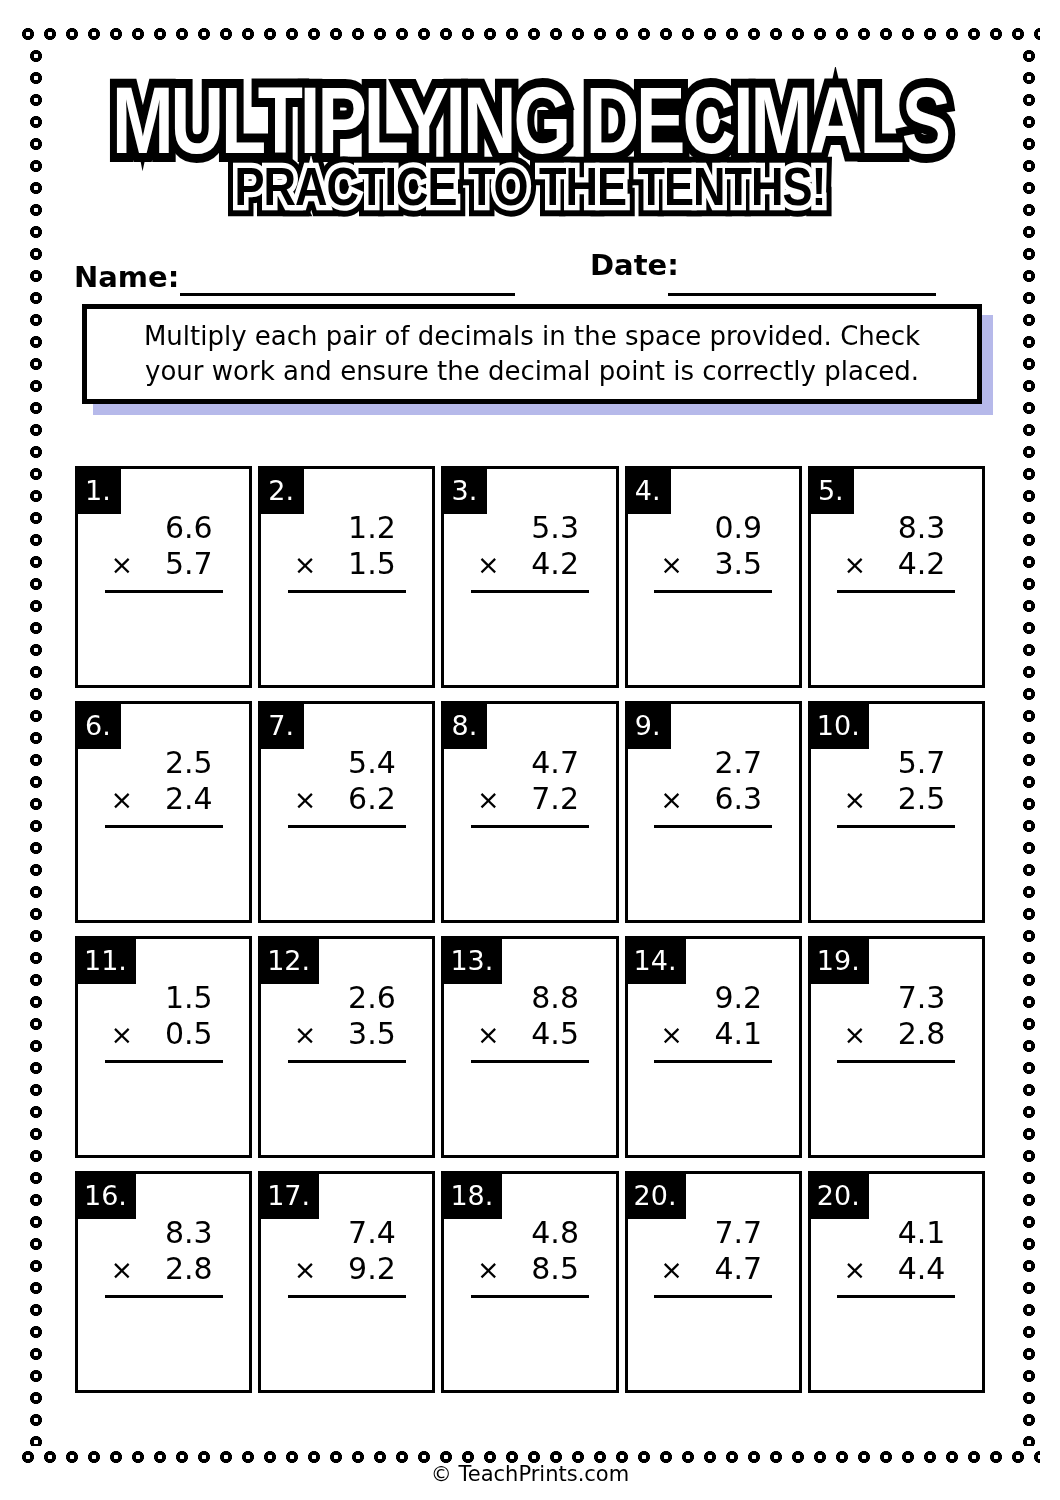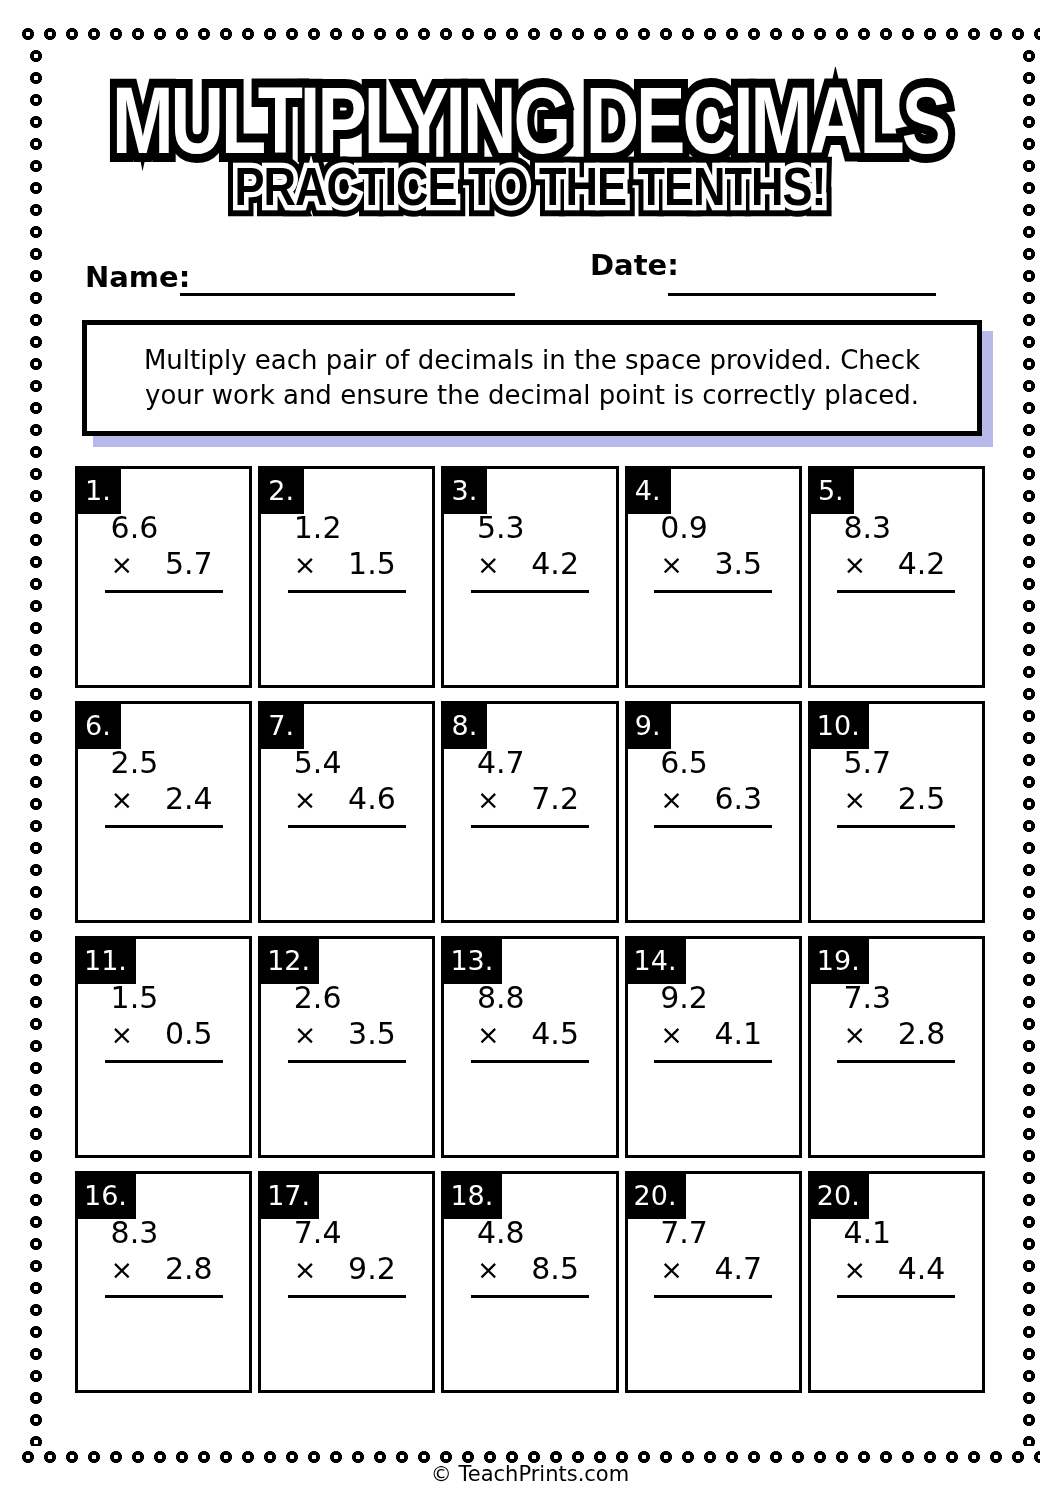--- a/index.html
+++ b/index.html
@@ -43,53 +43,53 @@
     content:attr(data-text); position:absolute; left:0; top:0; z-index:-2;
     color:#000; -webkit-text-stroke:19px #000000; white-space:nowrap;
   }
   .subtitle::after {
     content:attr(data-text); position:absolute; left:0; top:0; z-index:-1;
     color:#fff; -webkit-text-stroke:9px #ffffff; white-space:nowrap;
   }
 
   
   .field-label { position:absolute; font-size:29px; font-weight:bold; }
-  .name-label { left:85px; top:260px;text-align:center; }
+  .name-label { left:74px; top:260px;text-align:center; }
   .date-label { left:590px; top:248px; }
   .blank-line { position:absolute; border-bottom:3px solid #000; height:1px; }
   .name-line { left:180px; top:292px; width:335px; }
   .date-line { left:668px; top:292px; width:268px; }
 
   
   .instructions {
-    position:absolute; left:82px; top:320px; width:900px; box-sizing:border-box;
+    position:absolute; left:82px; top:304px; width:900px; box-sizing:border-box;
     border:5px solid #000000; background:#ffffff;
     box-shadow:11px 11px 0 0 #b6b9ea;
-    padding:18px 26px; text-align:center;
+    padding:10px 26px; text-align:center;
     font-size:26px; line-height:1.35;
   }
 
   
   .grid {
     position:absolute; left:75px; top:466px; width:910px;
     display:grid; grid-template-columns:repeat(5,1fr);
     column-gap:6px; row-gap:13px;
   }
   .problem-box {
     position:relative; height:222px; box-sizing:border-box;
     border:3px solid #000000; background:#ffffff;
   }
   .badge {
     position:absolute; top:-3px; left:-3px; background:#000000; color:#ffffff;
     min-width:46px; height:48px; padding:0 9px; box-sizing:border-box;
     display:flex; align-items:center; justify-content:center;
     font-size:27px;
   }
   .work { margin:42px auto 0; width:106px; font-size:30px; line-height:1.15; }
-  .operand-top { text-align:left; padding-right:4px; }
+  .operand-top { text-align:right; padding-right:4px; }
   .bottom-row { display:flex; justify-content:space-between; align-items:flex-end; margin-top:1px; }
   .times { font-size:27px; padding-bottom:1px; }
   .operand-bottom { text-align:right; padding-right:4px; }
   .answer-line { border-top:3px solid #000000; margin:9px -6px 0 -6px; }
   .answer-space { position:absolute; left:5px; right:5px; top:140px; bottom:5px; }
 
   
   .footer { position:absolute; left:0; right:0; top:1462px; text-align:center; font-size:21px; }
 </style>
 </head>
@@ -210,21 +210,21 @@
   </div>
 
   <div class="problem-box">
     <div class="badge">
       <span>7.</span>
     </div>
     <div class="work">
       <div class="operand-top">5.4</div>
       <div class="bottom-row">
         <span class="times">×</span>
-        <span class="operand-bottom">4.6</span>
+        <span class="operand-bottom">6.2</span>
       </div>
       <div class="answer-line"></div>
     </div>
     <div class="answer-space"></div>
   </div>
 
   <div class="problem-box">
     <div class="badge">
       <span>8.</span>
     </div>
@@ -237,21 +237,21 @@
       <div class="answer-line"></div>
     </div>
     <div class="answer-space"></div>
   </div>
 
   <div class="problem-box">
     <div class="badge">
       <span>9.</span>
     </div>
     <div class="work">
-      <div class="operand-top">6.5</div>
+      <div class="operand-top">2.7</div>
       <div class="bottom-row">
         <span class="times">×</span>
         <span class="operand-bottom">6.3</span>
       </div>
       <div class="answer-line"></div>
     </div>
     <div class="answer-space"></div>
   </div>
 
   <div class="problem-box">

